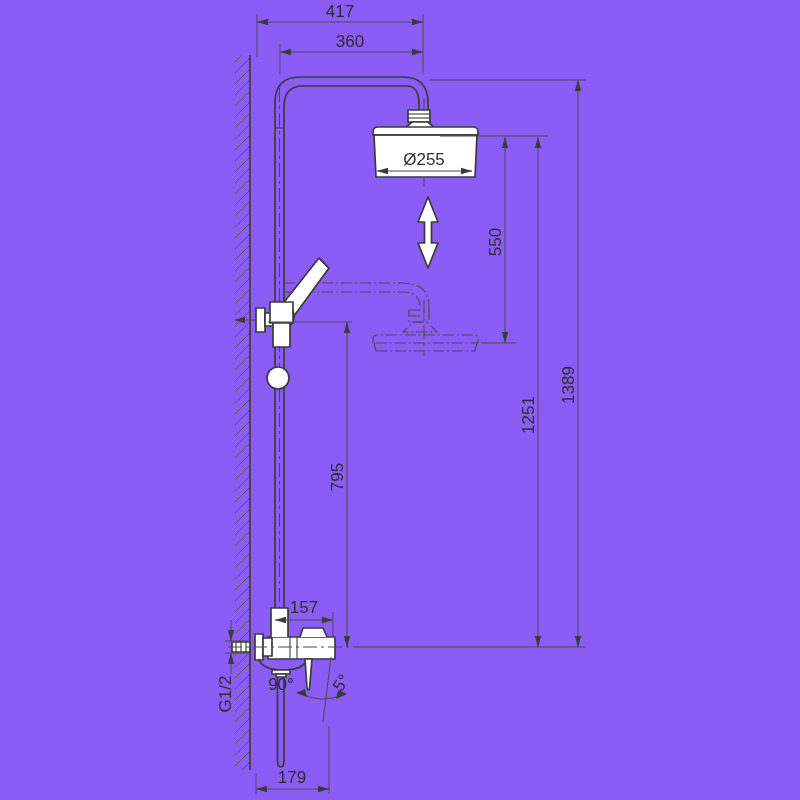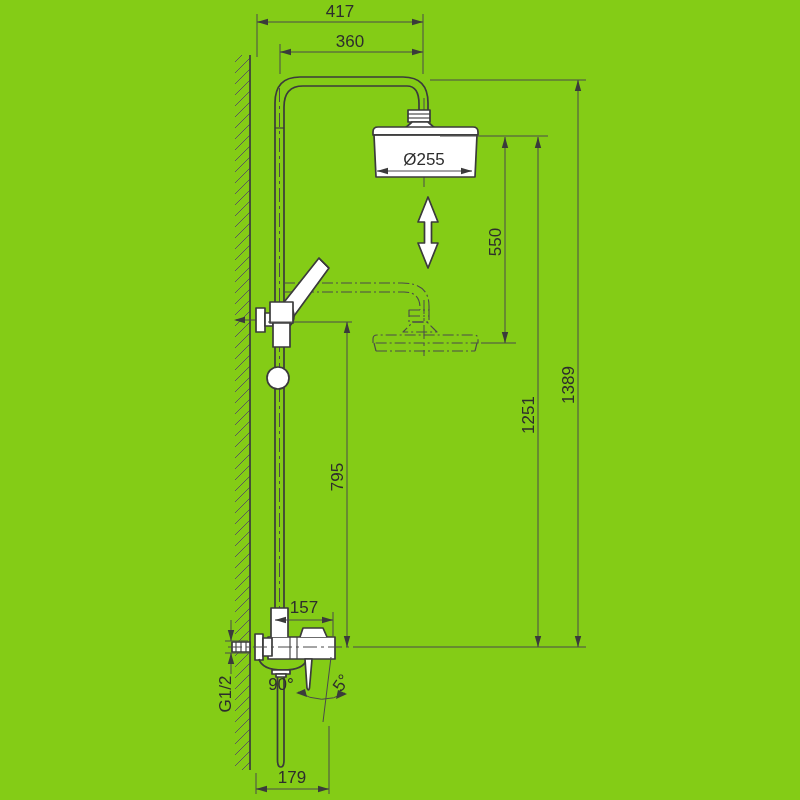--- a/index.html
+++ b/index.html
@@ -1,16 +1,16 @@
 <!DOCTYPE html>
 <html><head>
 <meta charset="utf-8">
 <style>
   html,body{margin:0;padding:0;background:#ffffff;}
-  .stage{width:800px;height:800px;background:#84cc16;position:relative;margin:0 auto;}
+  .stage{width:800px;height:800px;background:#8b5cf6;position:relative;margin:0 auto;}
   svg{display:block;}
   svg text{font-family:"Liberation Sans","DejaVu Sans",sans-serif;font-size:17px;fill:#2d2d2d;}
   .obj{stroke:#3b3b3b;stroke-width:1.7;fill:none;stroke-linejoin:round;}
   .objw{stroke:#3b3b3b;stroke-width:1.7;fill:#ffffff;stroke-linejoin:round;}
   .thin{stroke:#3b3b3b;stroke-width:1.1;fill:none;}
   .dim{stroke:#4a4a4a;stroke-width:1;fill:none;}
   .arrow{fill:#3b3b3b;stroke:none;}
   .cl{stroke:#4a4a4a;stroke-width:1;fill:none;stroke-dasharray:14 4 3 4;}
   .ph{stroke:#4a4a4a;stroke-width:1.1;fill:none;stroke-dasharray:11 3 2 3;stroke-linejoin:round;}
 </style>

